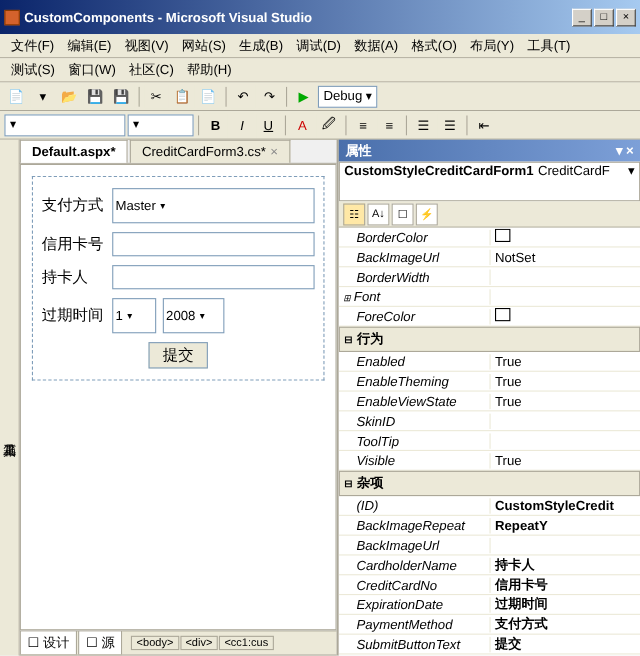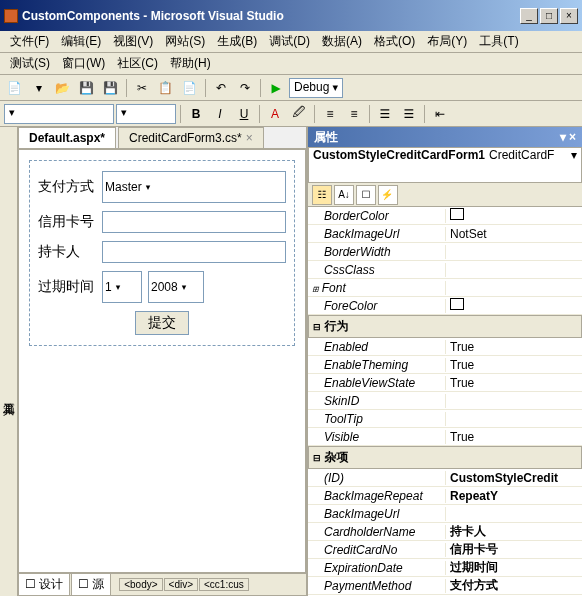--- a/index.html
+++ b/index.html
@@ -216,24 +216,20 @@
         </div>
       <div class="row">
           <div class="k">BackImageUrl</div>
           <div class="v">NotSet</div>
         </div>
       <div class="row">
           <div class="k">BorderWidth</div>
           <div class="v"></div>
         </div>
       <div class="row">
-          <div class="k">CssClass</div>
-          <div class="v"></div>
-        </div>
-      <div class="row">
           <div class="k exp">Font</div>
           <div class="v"></div>
         </div>
       <div class="row">
           <div class="k">ForeColor</div>
           <div class="v"><span class="swatch"></span></div>
         </div>
       <div class="cat">行为</div>
       <div class="row">
           <div class="k">Enabled</div>

